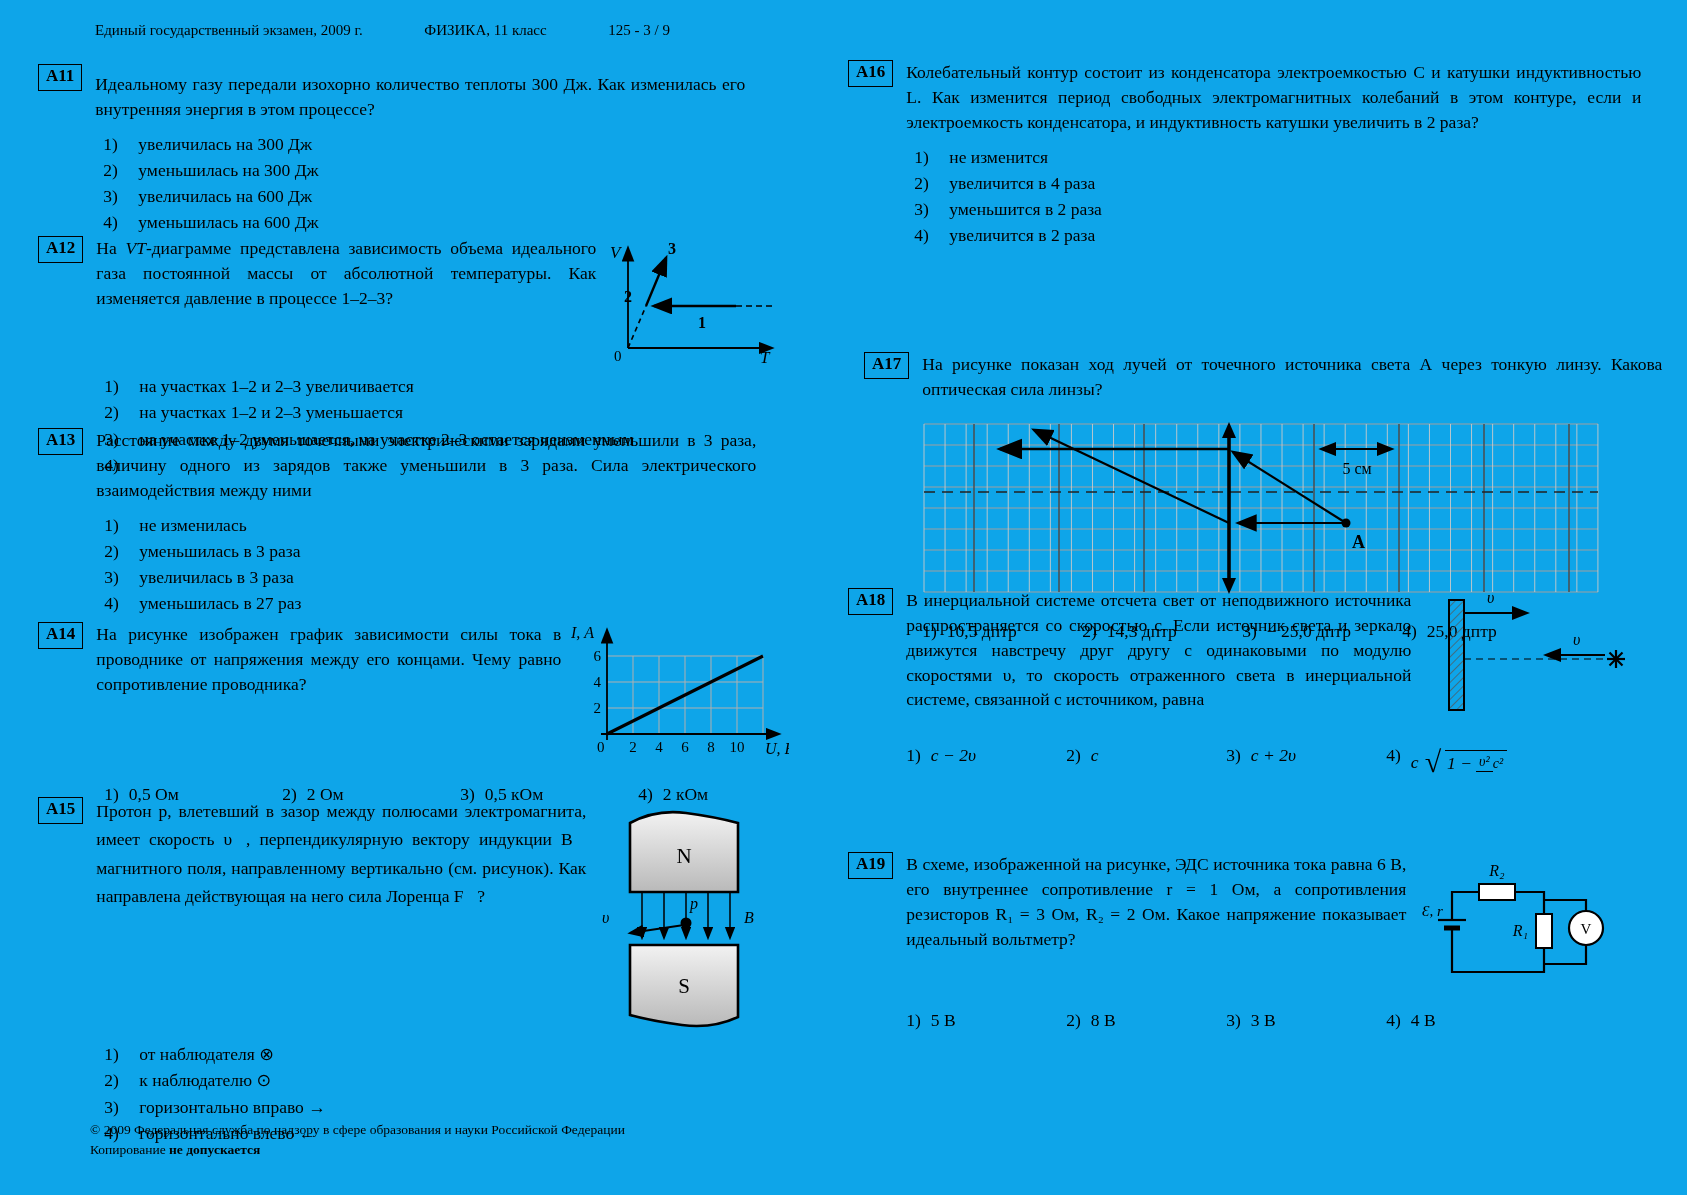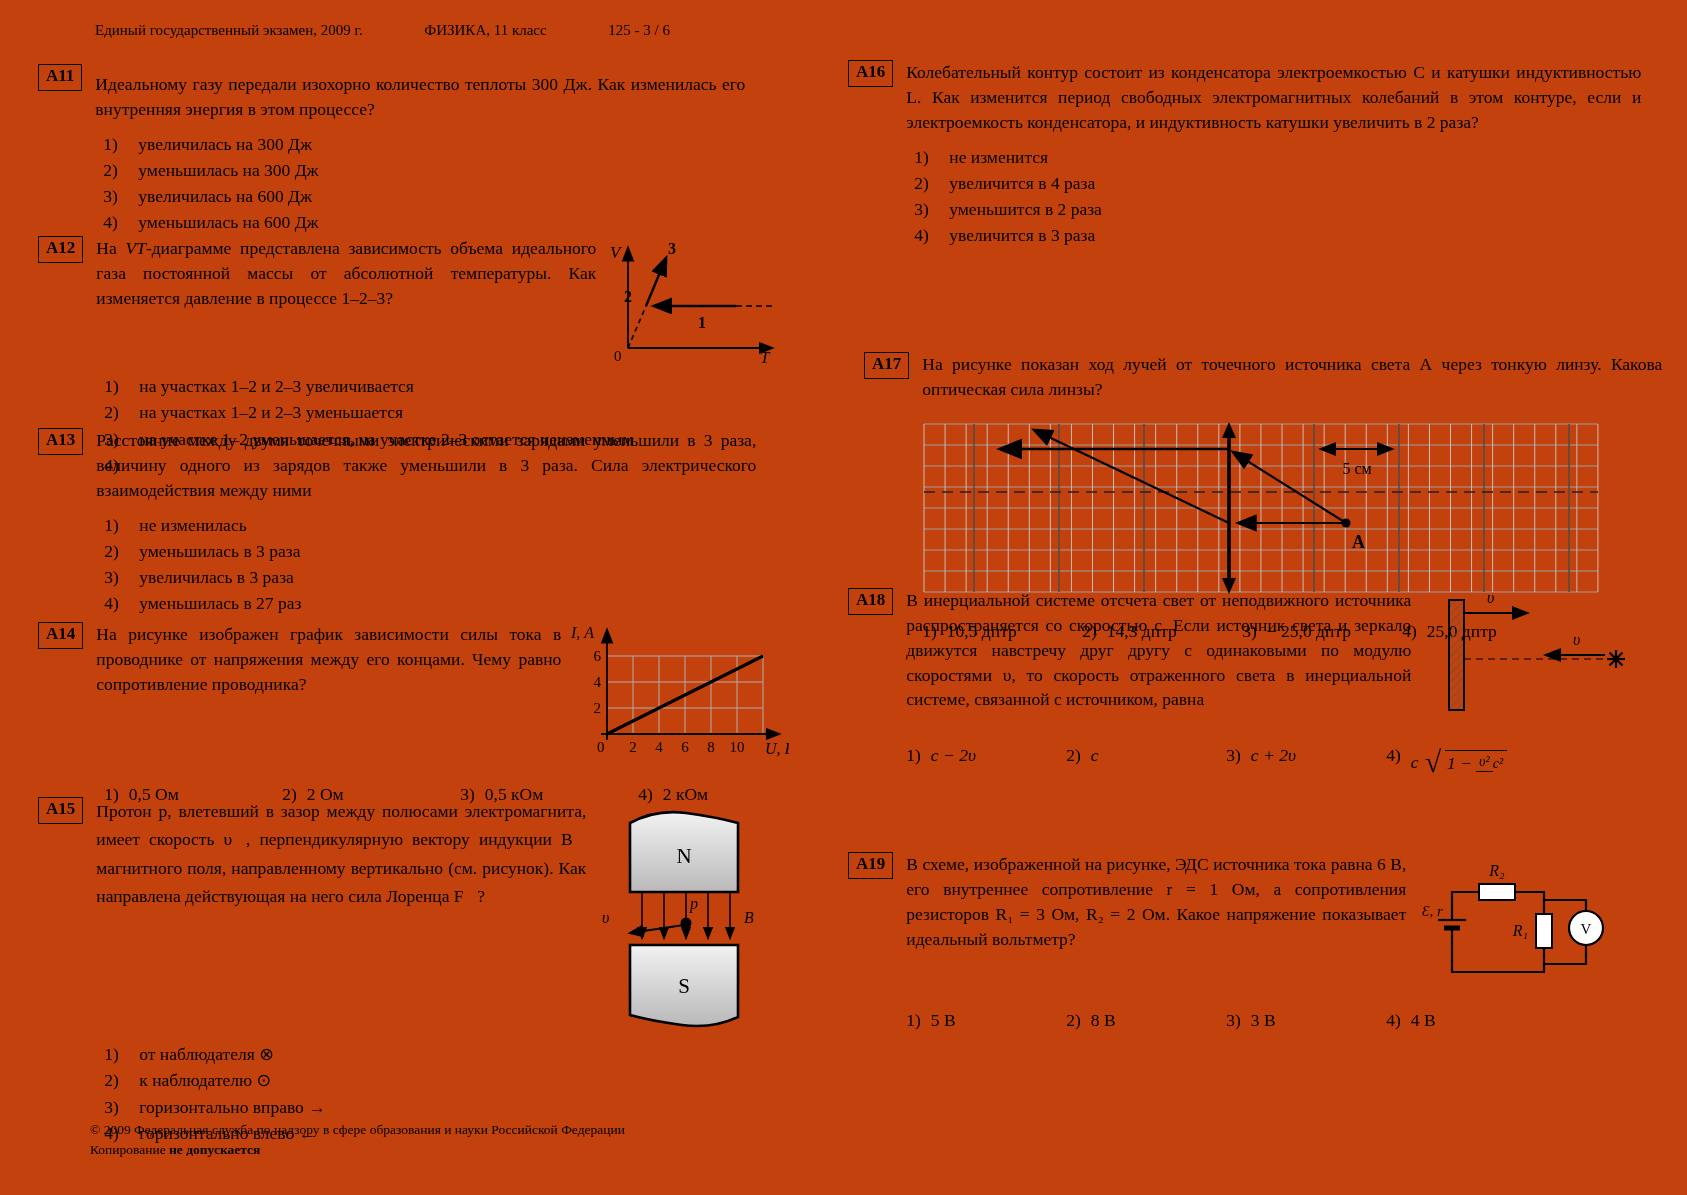--- a/index.html
+++ b/index.html
@@ -1,16 +1,16 @@
 <!DOCTYPE html>
 <html><head>
 <meta charset="utf-8">
 <style>
   html,body{margin:0;padding:0;background:#ffffff;}
-  .page{position:relative;width:1687px;height:1195px;background:#c2410c;color:#000;
+  .page{position:relative;width:1687px;height:1195px;background:#0ea5e9;color:#000;
         font-family:"Liberation Serif",serif;font-size:17.5px;overflow:hidden;}
   .hdr{position:absolute;top:22px;left:95px;width:575px;display:flex;justify-content:space-between;
        font-size:15px;}
   .col{position:absolute;top:0;}
   .q{position:absolute;display:flex;gap:13px;}
   .qnum{border:1.7px solid #000;font-weight:bold;padding:1px 7px 2px 7px;height:22px;
         font-size:17px;flex:0 0 auto;align-self:flex-start;}
   .qbody{flex:1 1 auto;}
   .qrow{display:flex;align-items:flex-start;}
   .qtext{text-align:justify;line-height:1.42;}
@@ -34,21 +34,21 @@
   .fd{padding-top:1px;}
 </style>
 </head>
 <body>
 
 <div class="page">
 
   <div class="hdr">
     <span>Единый государственный экзамен, 2009 г.</span>
     <span>ФИЗИКА, 11 класс</span>
-    <span>125 - 3 / 6</span>
+    <span>125 - 3 / 9</span>
   </div>
 
   <div class="col" style="left:38px;width:752px;">
 
     <div class="q" id="qa11" style="top:64px;left:0;right:0;">
       <div class="qnum">А11</div>
       <div class="qbody">
         <div class="qtext" style="width:650px;margin-top:8px;">Идеальному газу передали изохорно количество теплоты 300 Дж. Как изменилась его внутренняя энергия в этом процессе?</div>
         <div class="opts">
           <div class="opt">
@@ -269,21 +269,21 @@
           <div class="opt">
               <span class="optn">2)</span>
               <span>увеличится в 4 раза</span>
             </div>
           <div class="opt">
               <span class="optn">3)</span>
               <span>уменьшится в 2 раза</span>
             </div>
           <div class="opt">
               <span class="optn">4)</span>
-              <span>увеличится в 3 раза</span>
+              <span>увеличится в 2 раза</span>
             </div>
         </div>
       </div>
     </div>
 
     <div class="q" id="qa17" style="top:312px;left:16px;right:0;margin-top:40px;">
       <div class="qnum">А17</div>
       <div class="qbody">
         <div class="qtext" style="width:740px;">На рисунке показан ход лучей от точечного источника света А через тонкую линзу. Какова оптическая сила  линзы?</div>
         <svg width="680" height="184" viewBox="0 0 680 184" style="margin-top:14px;">

